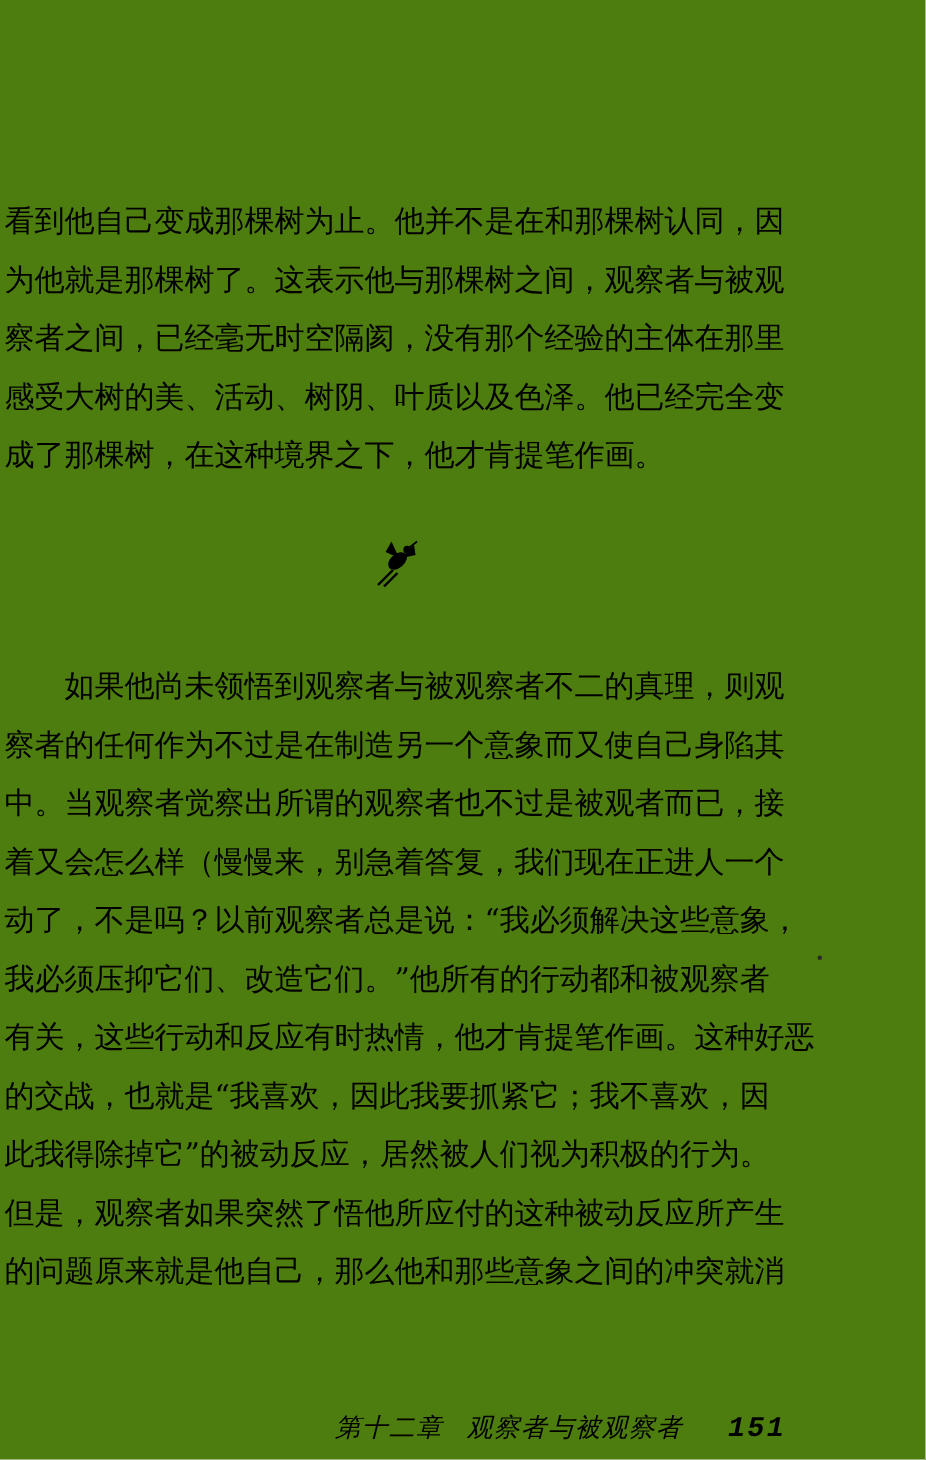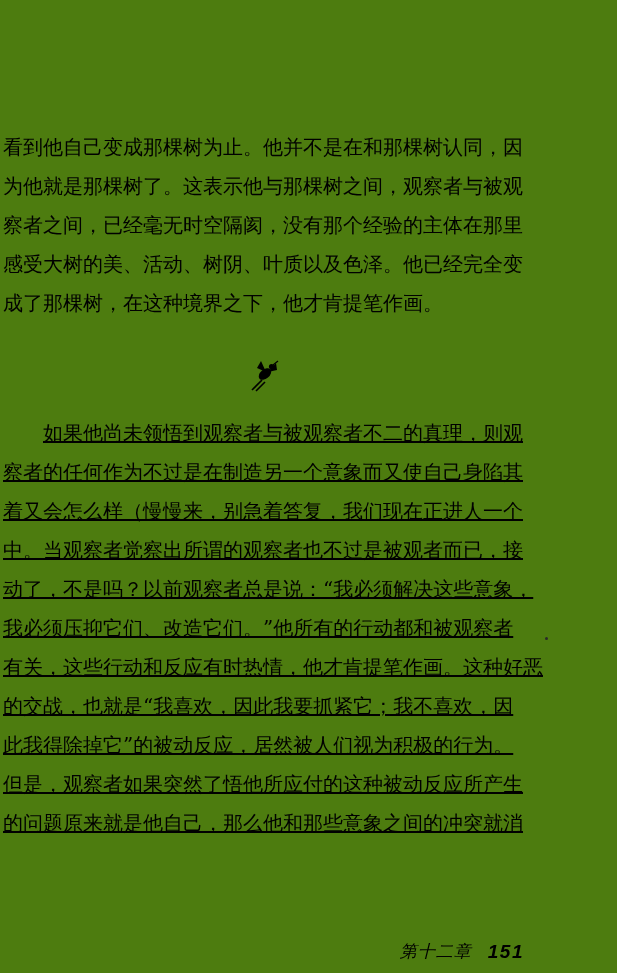--- a/index.html
+++ b/index.html
@@ -16,21 +16,21 @@
   .para {
     position: absolute;
     left: 3px;
     width: 540px;
     font-size: 20px;
     line-height: 39px;
     font-weight: 500;
     letter-spacing: 0px;
   }
   .para-1 { top: 128px; }
-  .para-2 { top: 414px; text-decoration: underline; }
+  .para-2 { top: 438px; }
   .line {
     white-space: nowrap;
     text-align: left;
     height: 39px;
   }
   .line.indent { text-indent: 40px; }
   .ornament {
     position: absolute;
     left: 249px;
     top: 359px;
@@ -56,21 +56,21 @@
     justify-content: flex-end;
     align-items: center;
     font-style: italic;
     font-size: 17px;
     letter-spacing: 1px;
     font-weight: 500;
   }
   .footer .chapter { margin-right: 16px; }
   .footer .title   { margin-right: 30px; }
   .footer .pagenum {
-    font-family: Liberation Sans, sans-serif;
+    font-family: Liberation Mono, monospace;
     font-size: 19px;
     letter-spacing: 1.5px;
     font-weight: 600;
   }
 </style>
 </head>
 <body>
 
 <div class="page">
 
@@ -92,31 +92,32 @@
         <path d="M27 4 L19 13 L28 11 Z" stroke-width="0"></path>
         <circle cx="22.5" cy="7.5" r="2.6" stroke-width="0"></circle>
         <path d="M24 6 L29 2" stroke-width="1.2" fill="none"></path>
       </g>
     </svg>
   </div>
 
   <div class="para para-2">
     <div class="line indent">如果他尚未领悟到观察者与被观察者不二的真理，则观</div>
     <div class="line">察者的任何作为不过是在制造另一个意象而又使自己身陷其</div>
+    <div class="line">中。当观察者觉察出所谓的观察者也不过是被观者而已，接</div>
     <div class="line">着又会怎么样（慢慢来，别急着答复，我们现在正进人一个</div>
-    <div class="line">中。当观察者觉察出所谓的观察者也不过是被观者而已，接</div>
     <div class="line">动了，不是吗？以前观察者总是说：“我必须解决这些意象，</div>
     <div class="line">我必须压抑它们、改造它们。”他所有的行动都和被观察者</div>
     <div class="line">有关，这些行动和反应有时热情，他才肯提笔作画。这种好恶</div>
     <div class="line">的交战，也就是“我喜欢，因此我要抓紧它；我不喜欢，因</div>
     <div class="line">此我得除掉它”的被动反应，居然被人们视为积极的行为。</div>
     <div class="line">但是，观察者如果突然了悟他所应付的这种被动反应所产生</div>
     <div class="line">的问题原来就是他自己，那么他和那些意象之间的冲突就消</div>
   </div>
 
   <div class="speck"></div>
 
   <div class="footer">
     <span class="chapter">第十二章</span>
+    <span class="title">观察者与被观察者</span>
     <span class="pagenum">151</span>
   </div>
 
 </div>
 
 </body></html>

